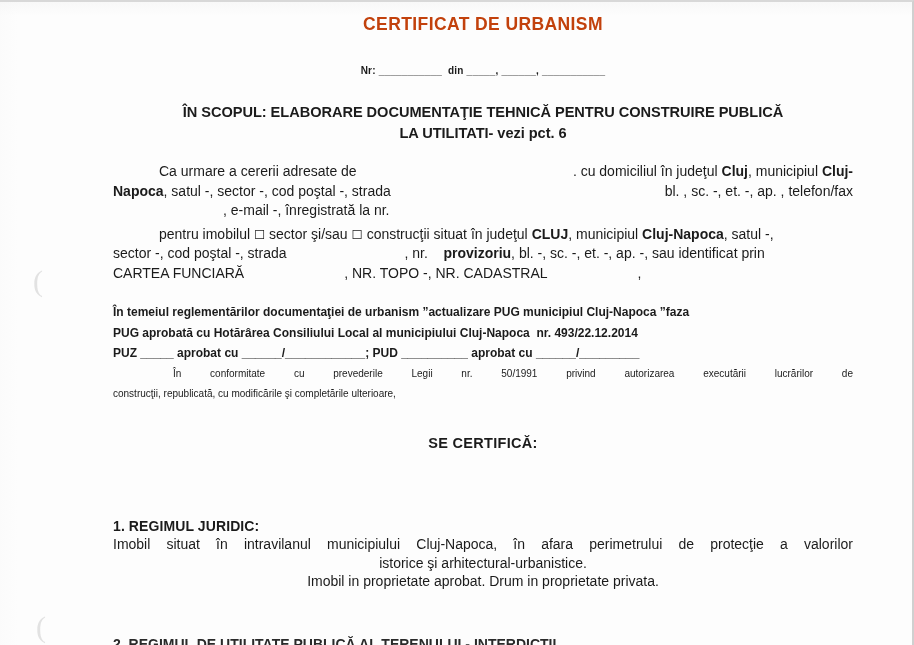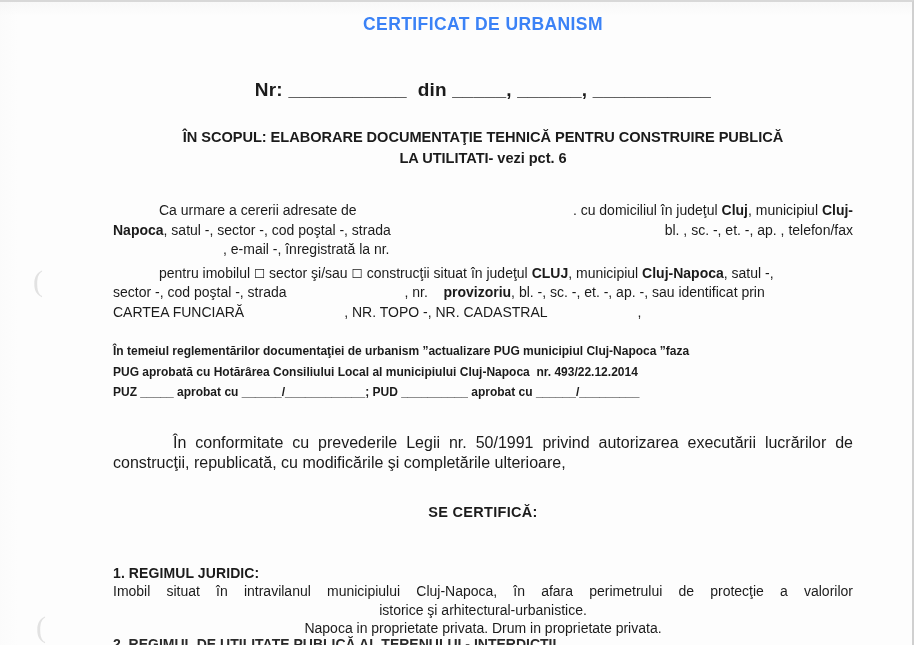--- a/index.html
+++ b/index.html
@@ -37,41 +37,41 @@
     left: 113px;
     top: 0;
     width: 740px;
   }
   .doc-title {
     text-align: center;
     font-size: 17.5px;
     font-weight: bold;
     letter-spacing: 0.4px;
     margin-top: 12px;
-    color: #3b82f6;
+    color: #c2410c;
   }
   .nr-line {
     text-align: center;
-    font-size: 19px;
-    font-weight: bold;
-    margin-top: 44px;
+    font-size: 10px;
+    font-weight: bold;
+    margin-top: 30px;
     letter-spacing: 0.2px;
     white-space: pre;
   }
   .purpose {
     text-align: center;
     font-size: 14.6px;
     font-weight: bold;
     line-height: 20.5px;
     margin-top: 26px;
     letter-spacing: -0.05px;
   }
   .purpose div { white-space: pre; }
   .body-block {
-    margin-top: 33px;
+    margin-top: 19px;
     font-size: 14px;
     line-height: 19.5px;
   }
   .ln {
     white-space: pre;
     display: block;
   }
   .ln.justify {
     display: flex;
     justify-content: space-between;
@@ -81,38 +81,37 @@
   .ln.indent-mid { padding-left: 110px; }
   b, .b { font-weight: bold; }
   .para-reg {
     margin-top: 19px;
     font-size: 12px;
     font-weight: bold;
     line-height: 20.5px;
   }
   .para-reg .ln { white-space: pre; }
   .para-law {
-    margin-top: 30px;
-    font-size: 16px;
+    font-size: 10px;
     line-height: 20.5px;
   }
   .para-law .j {
     text-align: justify;
     text-align-last: justify;
   }
   .para-law .last { text-align: left; }
   .certify {
     text-align: center;
     font-weight: bold;
     font-size: 14.5px;
     margin-top: 30px;
     letter-spacing: 0.3px;
   }
   .section {
-    margin-top: 44px;
+    margin-top: 66px;
     font-size: 14px;
     line-height: 18.5px;
   }
   .section-title {
     font-weight: bold;
     font-size: 14px;
     letter-spacing: 0.1px;
   }
   .section .j {
     text-align: justify;
@@ -194,19 +193,19 @@
       <div class="j" style="text-indent:60px">În conformitate cu prevederile Legii nr. 50/1991 privind autorizarea executării lucrărilor de</div>
       <div class="last">construcţii, republicată, cu modificările şi completările ulterioare,</div>
     </div>
 
     <div class="certify">SE CERTIFICĂ:</div>
 
     <div class="section">
       <div class="section-title">1. REGIMUL JURIDIC:</div>
       <div class="j">Imobil situat în intravilanul municipiului Cluj-Napoca, în afara perimetrului de protecţie a valorilor</div>
       <div class="plain">istorice şi arhitectural-urbanistice.</div>
-      <div class="plain">Napoca in proprietate privata. Drum in proprietate privata.</div>
+      <div class="plain">Imobil in proprietate aprobat. Drum in proprietate privata.</div>
     </div>
 
   </div>
 
   <div class="clipped-line">2. REGIMUL DE UTILITATE PUBLICĂ AL TERENULUI - INTERDICTII</div>
 </div>
 
 </body></html>

